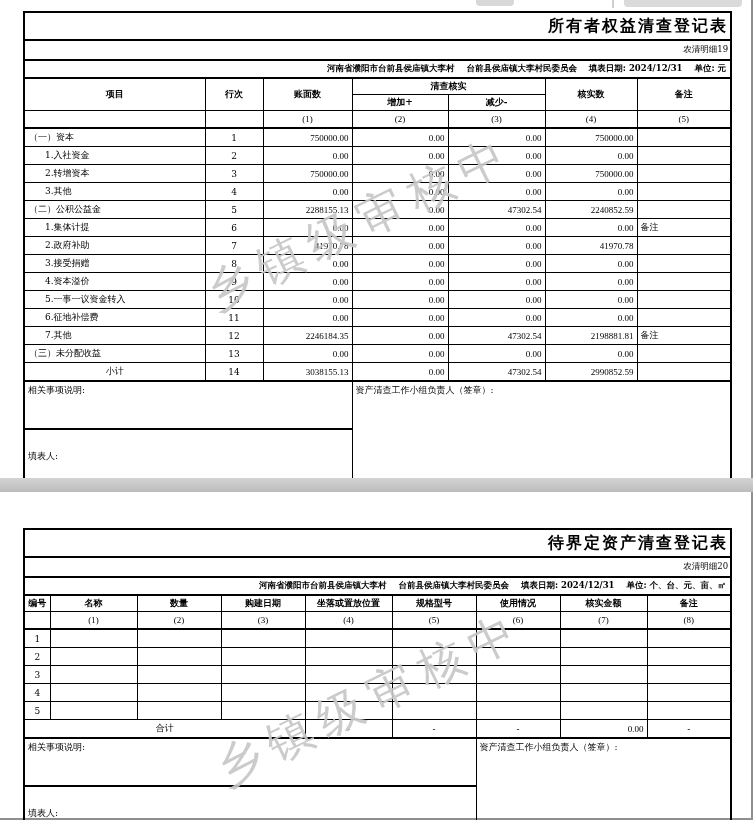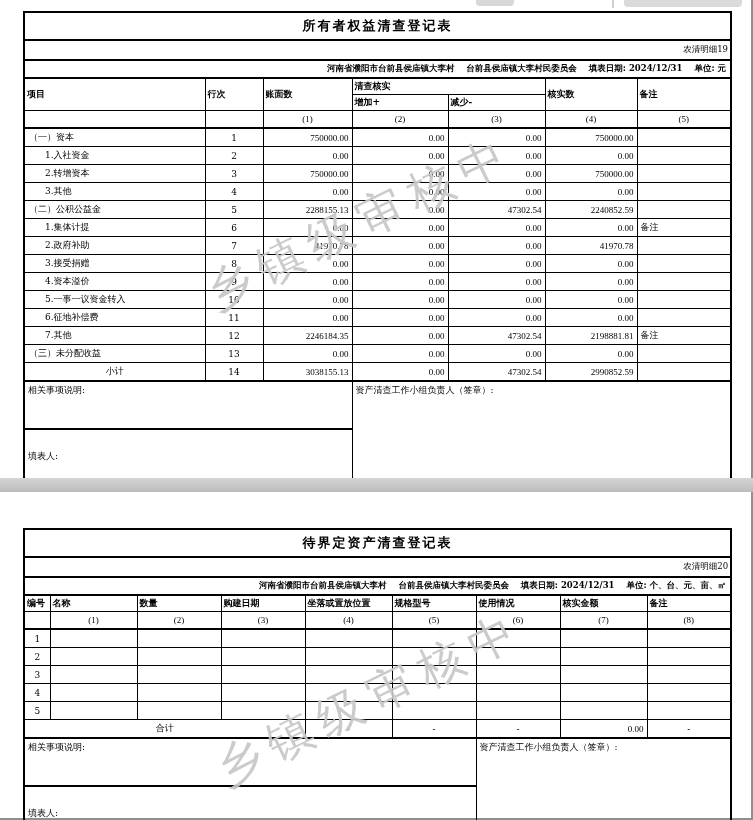--- a/index.html
+++ b/index.html
@@ -15,26 +15,26 @@
   .top-remnant-b { position:absolute; left:624px; top:0; width:118px; height:7px; background:#dadada; border-radius:0 0 4px 4px; }
   .top-tick { position:absolute; left:612px; top:0; width:2px; height:8px; background:#cfcfcf; }
 
   .sheet { position:absolute; left:23px; }
   .sheet1 { top:11px; }
   .sheet2 { top:528px; }
 
   table { border-collapse:collapse; table-layout:fixed; width:707px; border:2px solid #000; background:transparent; }
   td { border:1px solid #000; font-size:9px; height:17px; padding:0 2px; overflow:hidden; white-space:nowrap; vertical-align:middle; }
 
-  .ttl  { font-size:13px; font-weight:bold; text-align:center; height:26px; letter-spacing:2px; border-bottom-width:2px; }
+  .ttl  { font-size:16px; font-weight:bold; text-align:right; height:26px; letter-spacing:2px; border-bottom-width:2px; }
   .formno { text-align:right; font-size:8.5px; height:18px; border-bottom-width:2px; }
   .orgline { text-align:right; font-size:8.5px; font-weight:bold; height:16px; padding-right:4px; border-bottom-width:2px; }
   .orgline span { margin-left:9px; }
 
-  .hdr { font-weight:bold; font-size:9px; }
+  .hdr { font-weight:bold; text-align:center; font-size:9px; }
   .r-h1 td { height:15px; }
   .r-h2 td { height:15px; }
   .r-nums td { height:16px; text-align:center; border-bottom-width:2px; font-family:"Liberation Serif",serif; }
 
   .r-data td { height:17px; }
   .item { text-align:left; padding-left:4px;margin-left:6px; }
   .sub  { padding-left:20px; }
   .ctr  { text-align:center; }
   .num  { text-align:right; padding-right:3px; font-family:"Liberation Serif",serif; }
   .rmk  { text-align:left; padding-left:3px; }

